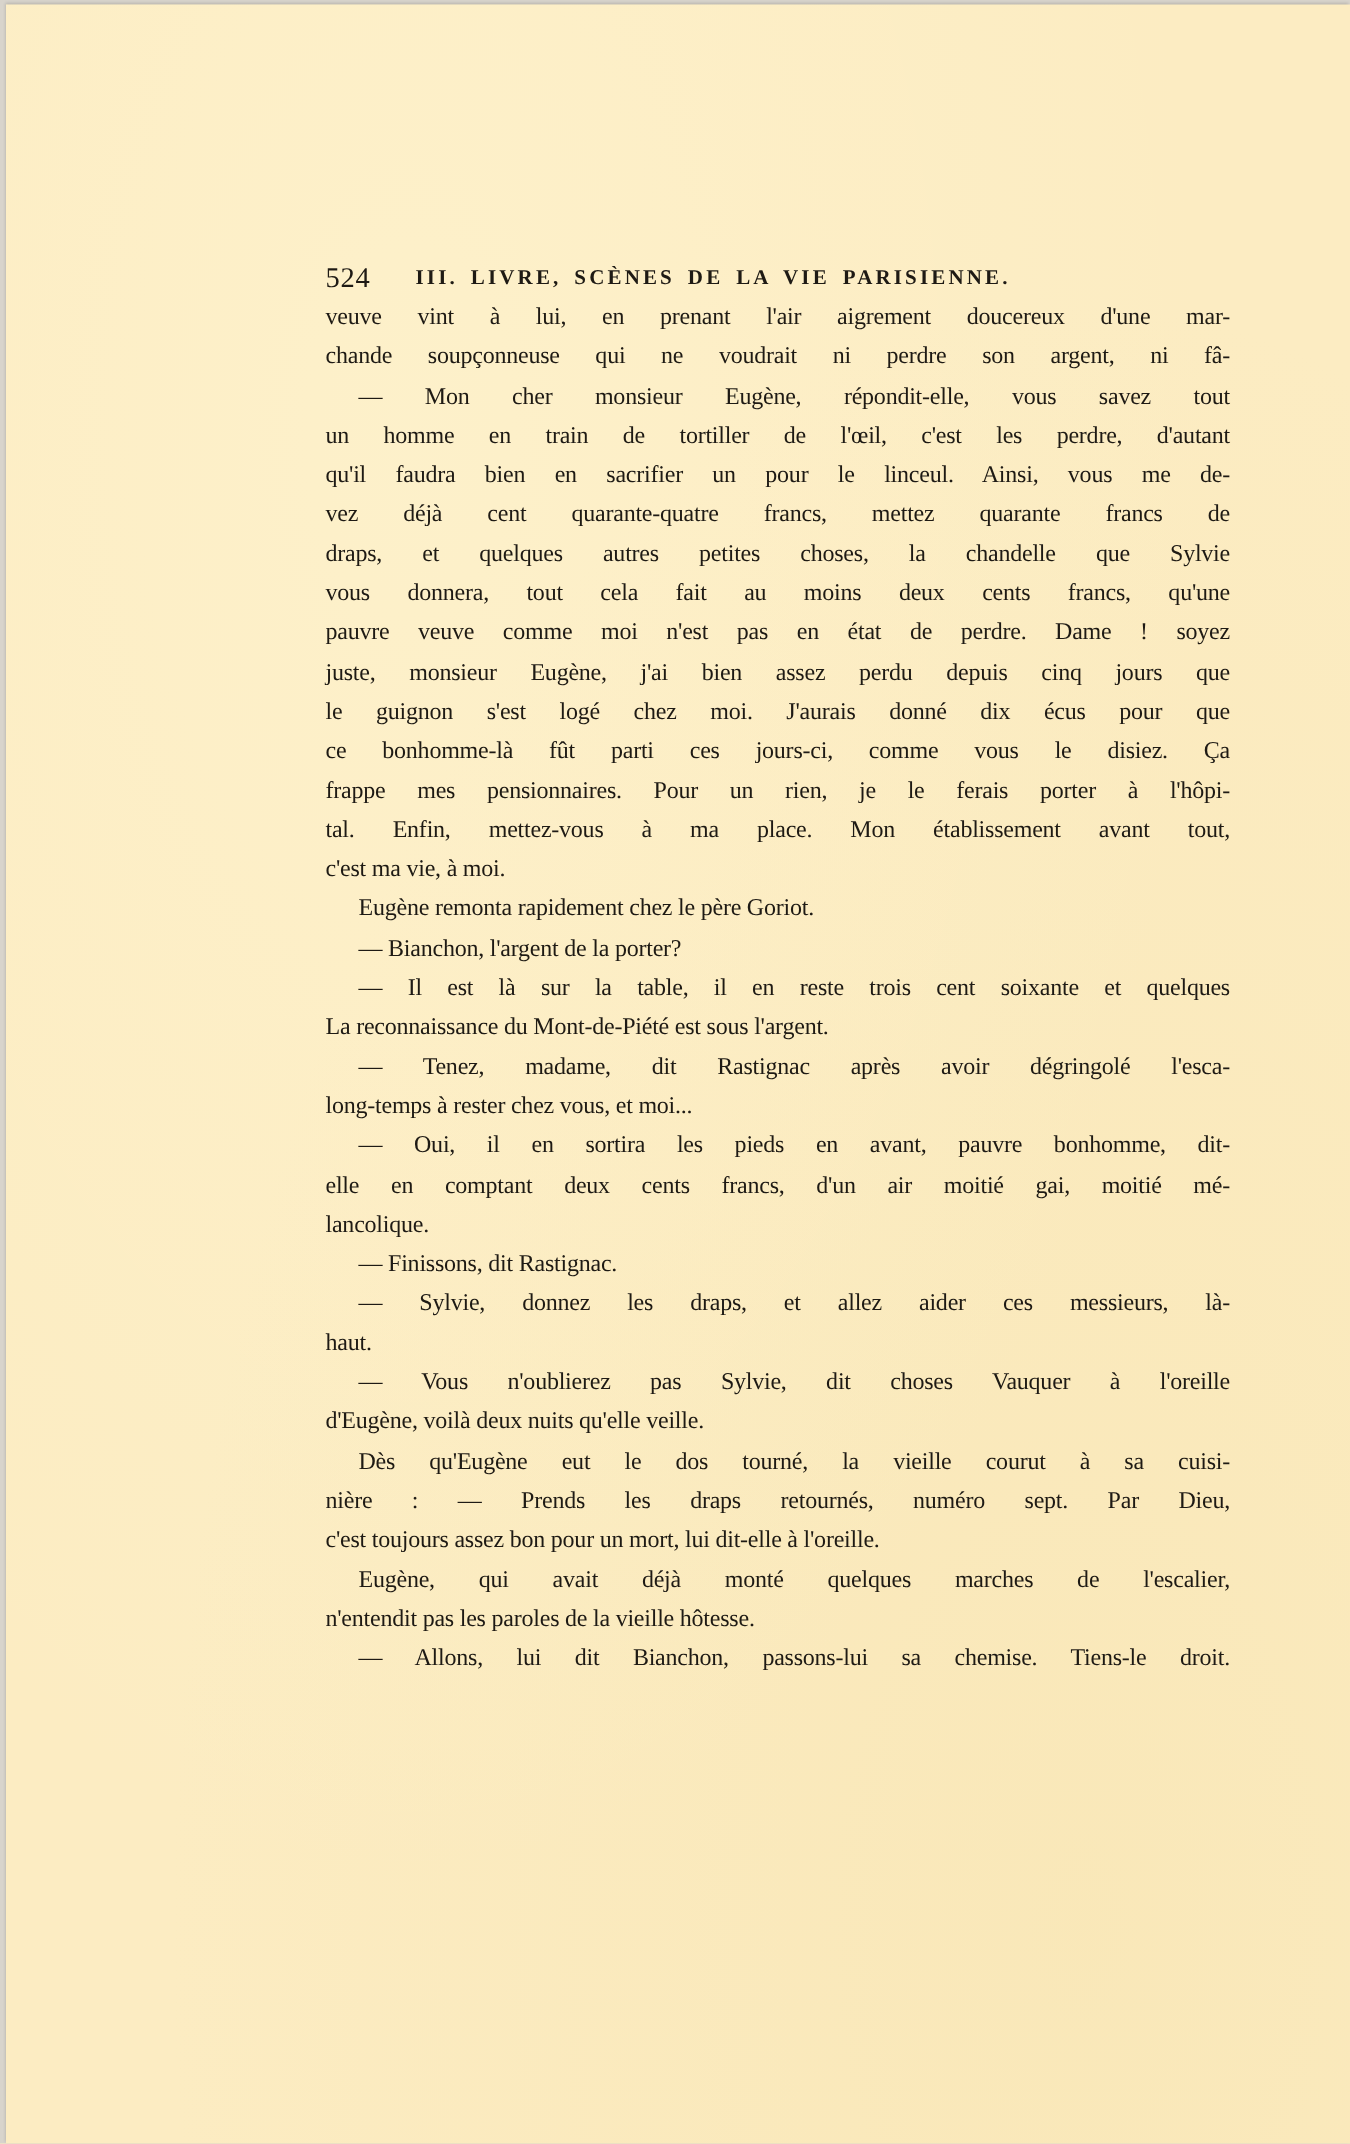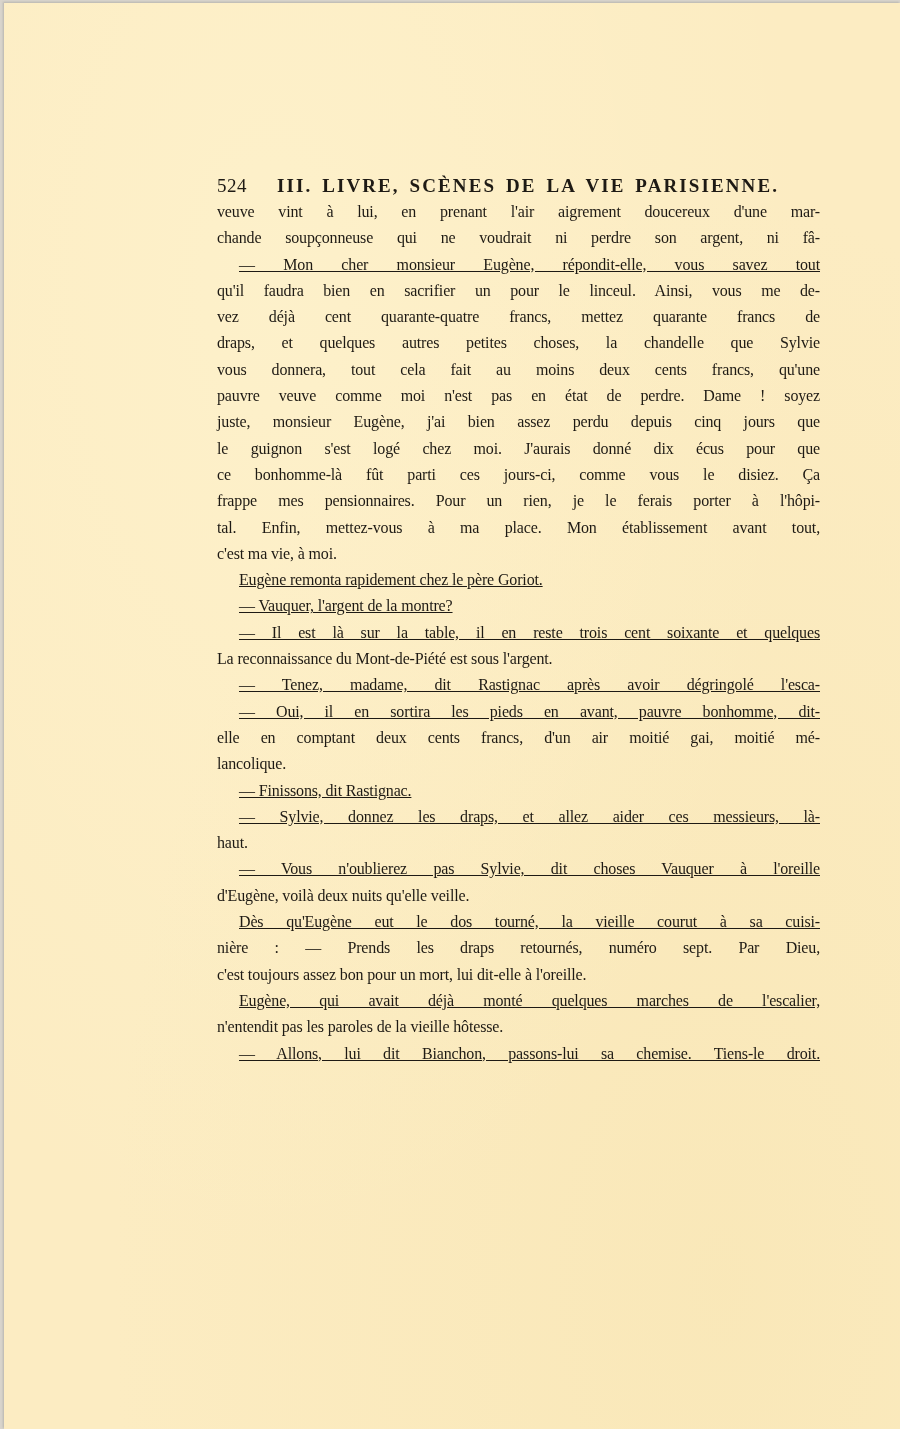--- a/index.html
+++ b/index.html
@@ -39,71 +39,72 @@
       height: 26px;
       margin-bottom: 0px;
       white-space: nowrap;
     }
     .page-number {
       font-size: 19px;
       width: 60px;
       letter-spacing: 0.5px;
     }
     .head-title {
-      font-size: 19px;
+      font-size: 14px;
       font-weight: bold;
       letter-spacing: 2.1px;
       word-spacing: 3px;
     }
     .line {
       font-size: 16px;
       line-height: 26.3px;
       height: 26.3px;
       white-space: nowrap;
       text-align: justify;
       text-align-last: justify;
       letter-spacing: -0.15px;
     }
     .line.last {
       text-align-last: left;
     }
     .line.indent {
       padding-left: 22px;
-      text-decoration: underline;
     }
   </style>
 </head>
 <body>
 
 <div class="page">
   <div class="text-block">
     <div class="running-head">
       <span class="page-number">524</span>
       <span class="head-title">III. LIVRE, SCÈNES DE LA VIE PARISIENNE.</span>
     </div>
     <div id="body-lines">
         <div class="line">veuve vint à lui, en prenant l'air aigrement doucereux d'une mar-</div>
         <div class="line">chande soupçonneuse qui ne voudrait ni perdre son argent, ni fâ-</div>
         <div class="line indent">— Mon cher monsieur Eugène, répondit-elle, vous savez tout</div>
+        <div class="line">un homme en train de tortiller de l'œil, c'est les perdre, d'autant</div>
         <div class="line">qu'il faudra bien en sacrifier un pour le linceul. Ainsi, vous me de-</div>
         <div class="line">vez déjà cent quarante-quatre francs, mettez quarante francs de</div>
         <div class="line">draps, et quelques autres petites choses, la chandelle que Sylvie</div>
         <div class="line">vous donnera, tout cela fait au moins deux cents francs, qu'une</div>
         <div class="line">pauvre veuve comme moi n'est pas en état de perdre. Dame ! soyez</div>
         <div class="line">juste, monsieur Eugène, j'ai bien assez perdu depuis cinq jours que</div>
         <div class="line">le guignon s'est logé chez moi. J'aurais donné dix écus pour que</div>
         <div class="line">ce bonhomme-là fût parti ces jours-ci, comme vous le disiez. Ça</div>
         <div class="line">frappe mes pensionnaires. Pour un rien, je le ferais porter à l'hôpi-</div>
         <div class="line">tal. Enfin, mettez-vous à ma place. Mon établissement avant tout,</div>
         <div class="line last">c'est ma vie, à moi.</div>
         <div class="line indent last">Eugène remonta rapidement chez le père Goriot.</div>
-        <div class="line indent last">— Vauquer, l'argent de la montre?</div>
+        <div class="line indent last">— Bianchon, l'argent de la porter?</div>
         <div class="line indent">— Il est là sur la table, il en reste trois cent soixante et quelques</div>
         <div class="line last">La reconnaissance du Mont-de-Piété est sous l'argent.</div>
         <div class="line indent">— Tenez, madame, dit Rastignac après avoir dégringolé l'esca-</div>
+        <div class="line last">long-temps à rester chez vous, et moi...</div>
         <div class="line indent">— Oui, il en sortira les pieds en avant, pauvre bonhomme, dit-</div>
         <div class="line">elle en comptant deux cents francs, d'un air moitié gai, moitié mé-</div>
         <div class="line last">lancolique.</div>
         <div class="line indent last">— Finissons, dit Rastignac.</div>
         <div class="line indent">— Sylvie, donnez les draps, et allez aider ces messieurs, là-</div>
         <div class="line last">haut.</div>
         <div class="line indent">— Vous n'oublierez pas Sylvie, dit choses Vauquer à l'oreille</div>
         <div class="line last">d'Eugène, voilà deux nuits qu'elle veille.</div>
         <div class="line indent">Dès qu'Eugène eut le dos tourné, la vieille courut à sa cuisi-</div>
         <div class="line">nière : — Prends les draps retournés, numéro sept. Par Dieu,</div>

